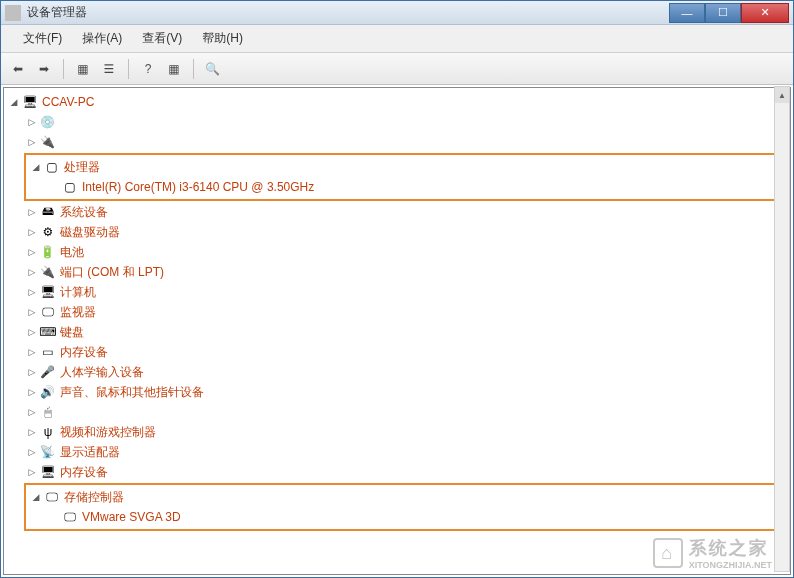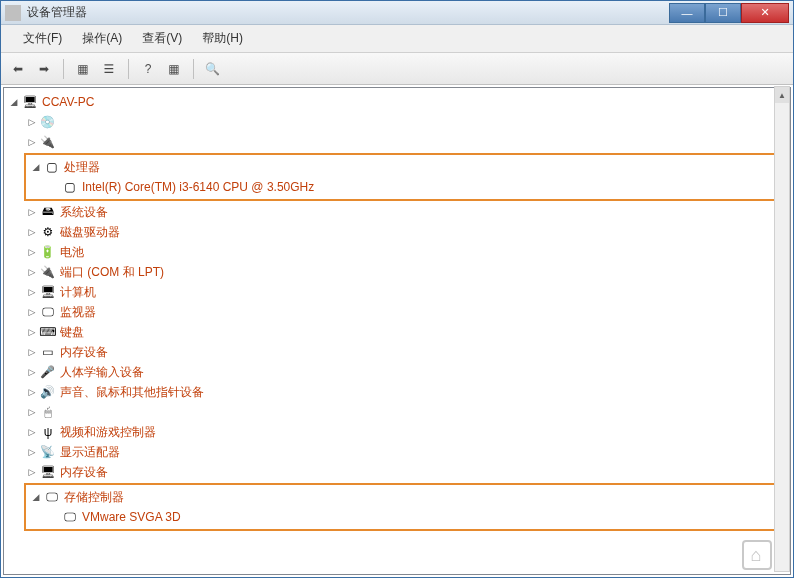--- a/index.html
+++ b/index.html
@@ -397,13 +397,17 @@
     </ul>
   </div>
 </div>
 
 <div class="scrollbar-stub">
   <div class="scroll-arrow">▲</div>
 </div>
 
 <div class="watermark">
   <div class="watermark-icon">⌂</div>
+  <div>
+    <div>系统之家</div>
+    <div style="font-size:9px;letter-spacing:0">XITONGZHIJIA.NET</div>
+  </div>
 </div>
 
 </body></html>

